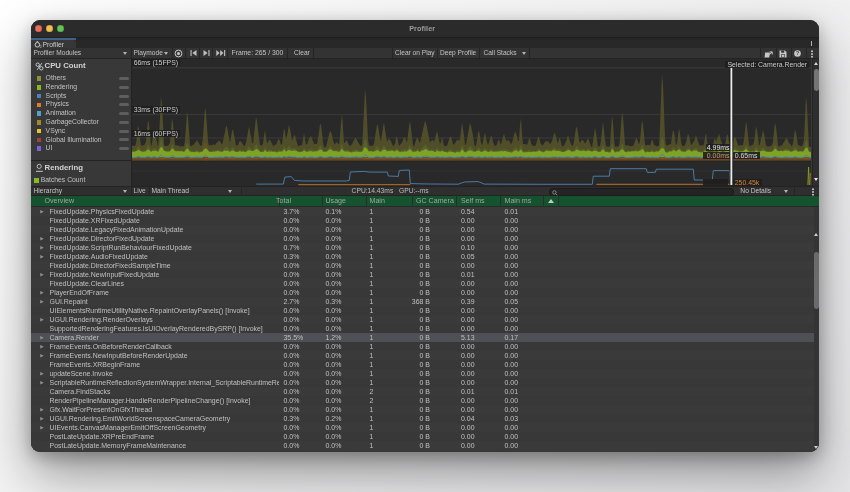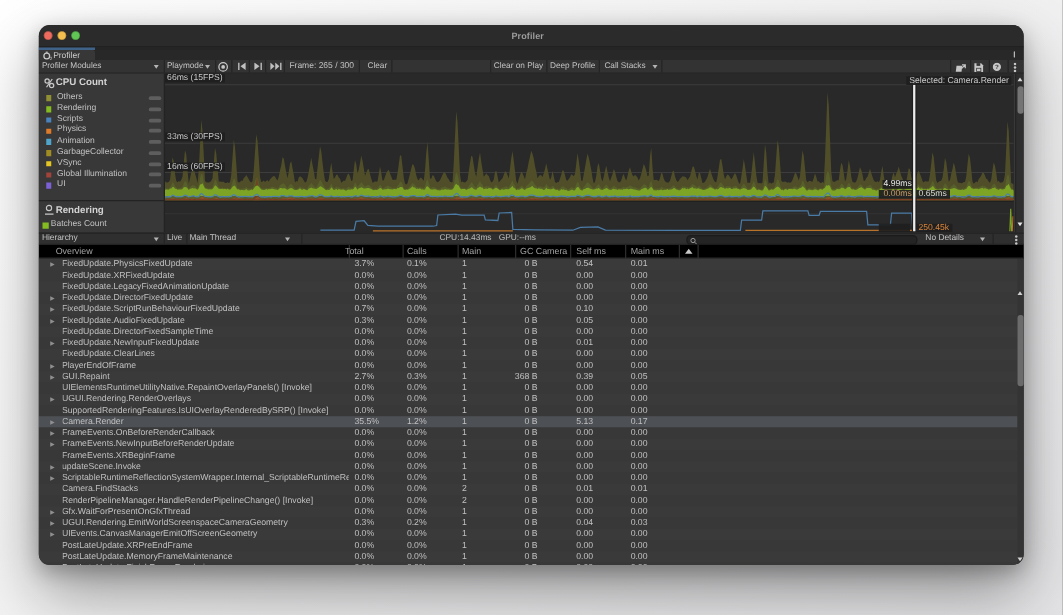--- a/index.html
+++ b/index.html
@@ -41,21 +41,21 @@
 .sbcol{position:absolute;left:780.6px;top:38.8px;width:7.7px;height:126.6px;background:#2e2e2e;border-left:1px solid #242424}
 .thumb{position:absolute;border-radius:2.4px;background:#747474}
 
 .btoolbar{position:absolute;left:0;top:165.4px;width:100%;height:10.3px;background:#2f2f2f;
  border-top:1px solid #232323;border-bottom:1px solid #232323;font-size:6.7px;color:#c3c3c3}
 .btoolbar .tb{line-height:8.8px;top:0.7px}
 .btoolbar .arr{margin-top:0}
 .search{position:absolute;left:517.5px;top:1.6px;width:185px;height:7.2px;background:#242424;
  border:1px solid #1b1b1b;border-radius:3.6px}
 
-.thead{position:absolute;left:0;top:175.7px;width:100%;height:10.8px;background:#000000;
+.thead{position:absolute;left:0;top:175.7px;width:100%;height:10.8px;background:#14532d;
  border-bottom:1px solid #2a2a2a;font-size:7.1px;color:#a3a3a3}
 .th{position:absolute;top:1px;line-height:9.5px;white-space:nowrap}
 .tsep{position:absolute;top:0;width:1px;height:10.8px;background:#2c2c2c}
 .tablebg{position:absolute;left:0;top:186.5px;width:100%;height:243.8px;background:#393939}
 .trow{position:absolute;left:0;height:9px;width:782.8px;font-size:6.95px;color:#c0c0c0;line-height:9.2px;white-space:nowrap}
 .tri{position:absolute;left:9.3px;top:0.4px;font-size:4.6px;color:#909090;line-height:8.6px}
 .nm{position:absolute;left:18.5px;top:0;width:229px;overflow:hidden}
 .c{position:absolute;top:0}
 .c1{left:252.5px}.c2{left:294.5px}.c3{left:338.5px}.c5{left:430px}.c6{left:473.5px}
 .gc{position:absolute;top:0;left:355px;width:44px;text-align:right}
@@ -279,21 +279,21 @@
         <circle cx="2" cy="4" r="1" fill="#c6c6c6"></circle>
         <circle cx="2" cy="6.8" r="1" fill="#c6c6c6"></circle>
       </svg>
   </div>
 
   <div class="thead">
     <span class="th" style="left:13.5px">Overview</span>
     <span class="tsep" style="left:248px"></span>
       <span class="th" style="left:245px">Total</span>
     <span class="tsep" style="left:291px"></span>
-      <span class="th" style="left:294.5px">Calls</span>
+      <span class="th" style="left:294.5px">Usage</span>
     <span class="tsep" style="left:335px"></span>
       <span class="th" style="left:338.5px">Main</span>
     <span class="tsep" style="left:381px"></span>
       <span class="th" style="left:385px">GC Camera</span>
     <span class="tsep" style="left:425px"></span>
       <span class="th" style="left:430px">Self ms</span>
     <span class="tsep" style="left:469px"></span>
       <span class="th" style="left:473.5px">Main ms</span>
     <span class="tsep" style="left:512px"></span>
     <span class="abs" style="left:517px;top:2.8px;width:0;height:0;border-left:3.4px solid transparent;border-right:3.4px solid transparent;border-bottom:4.6px solid #c8c8c8"></span>

